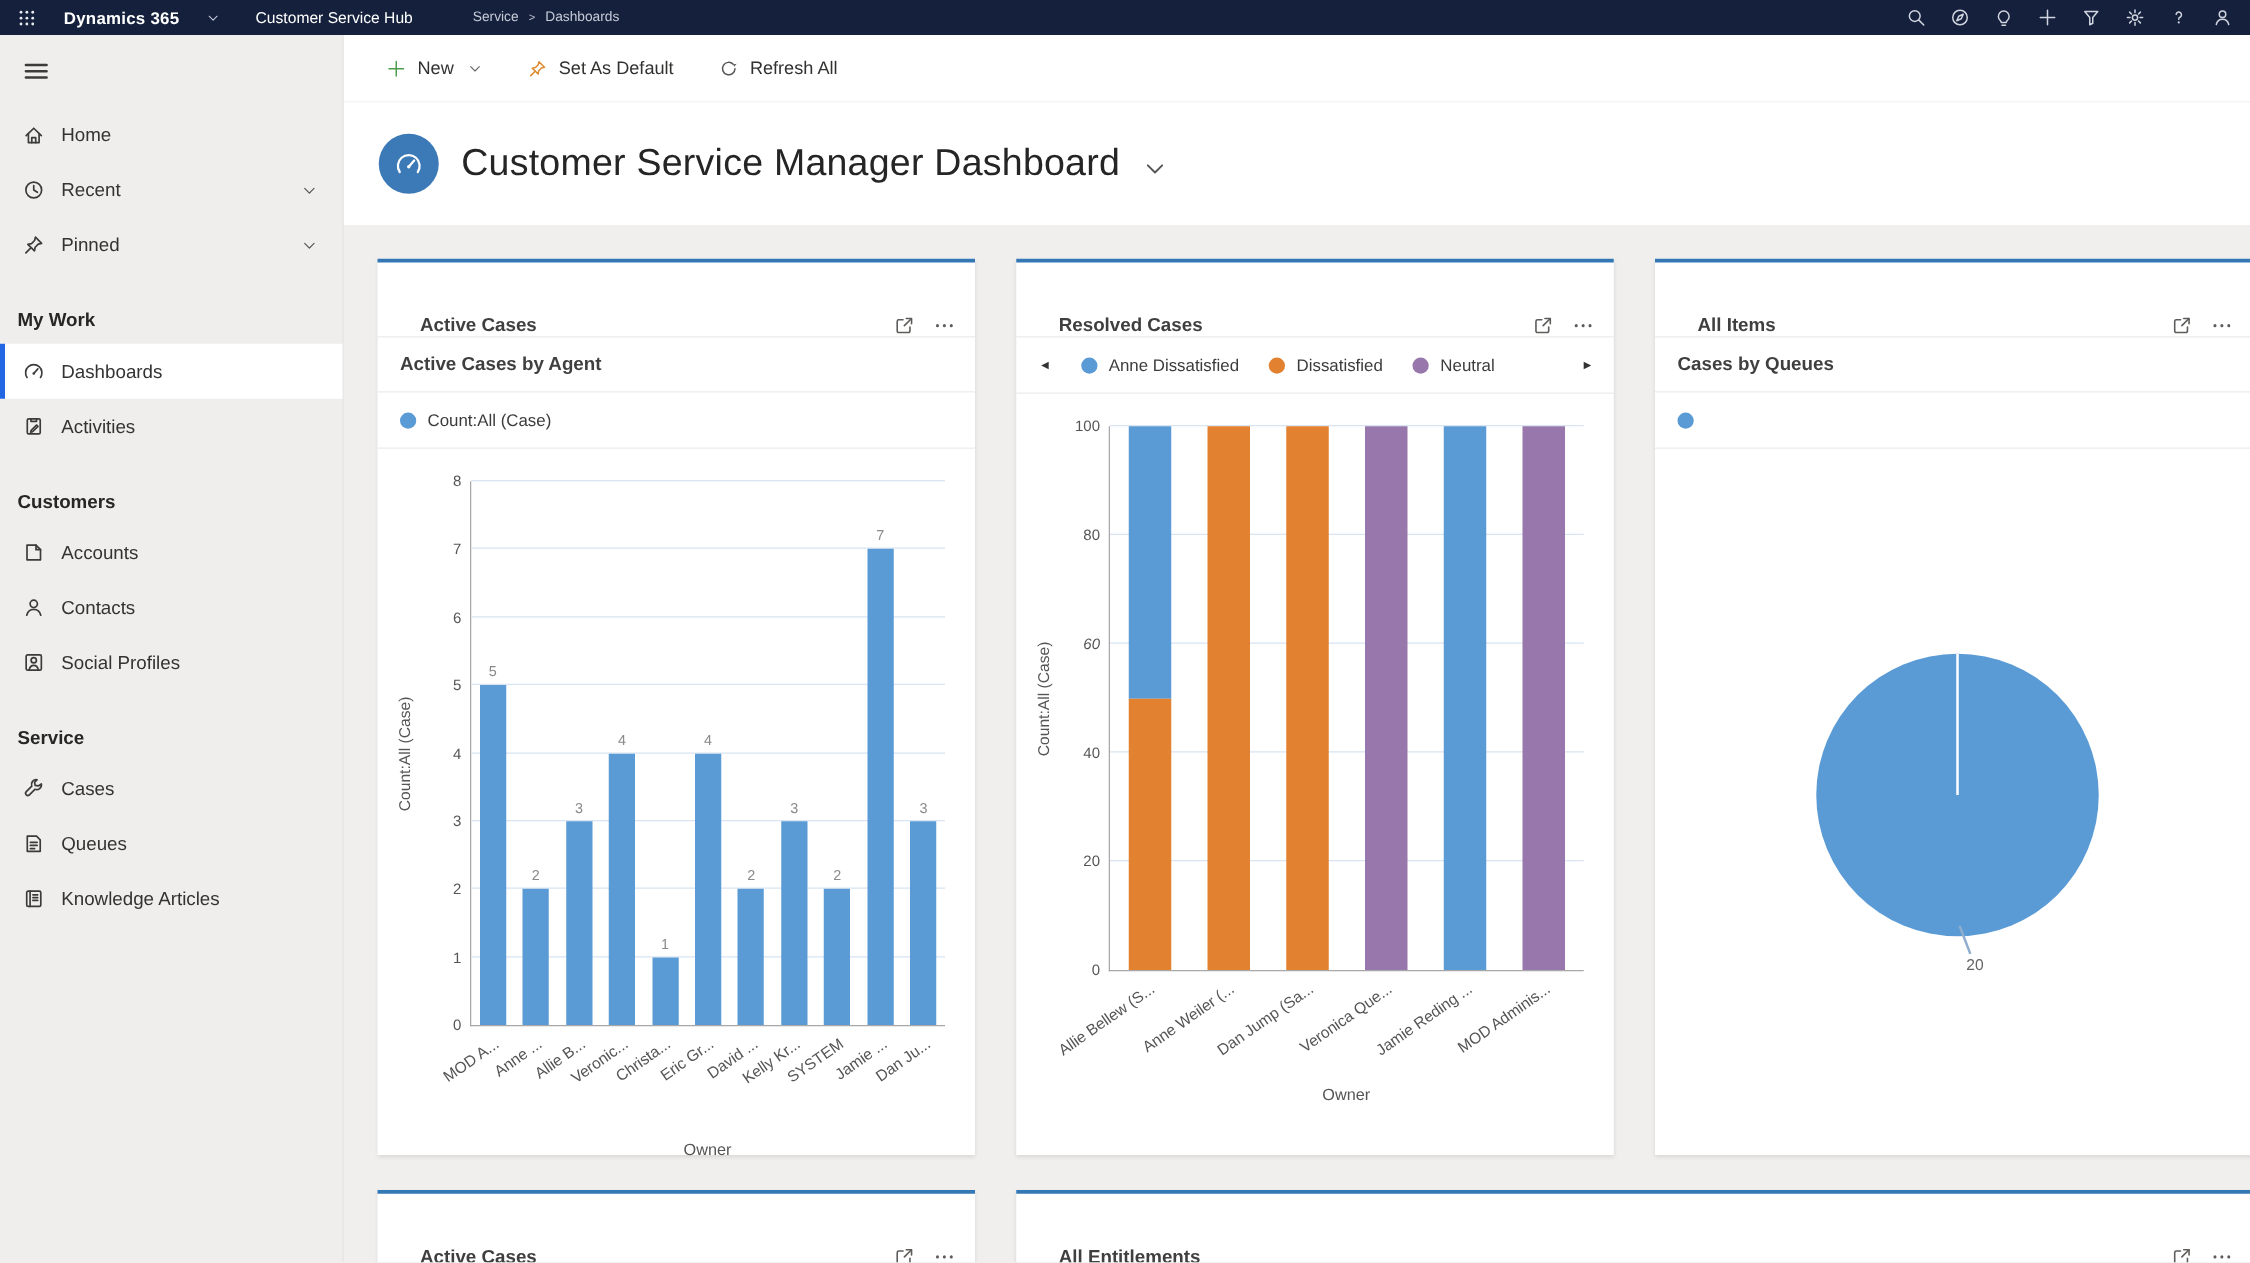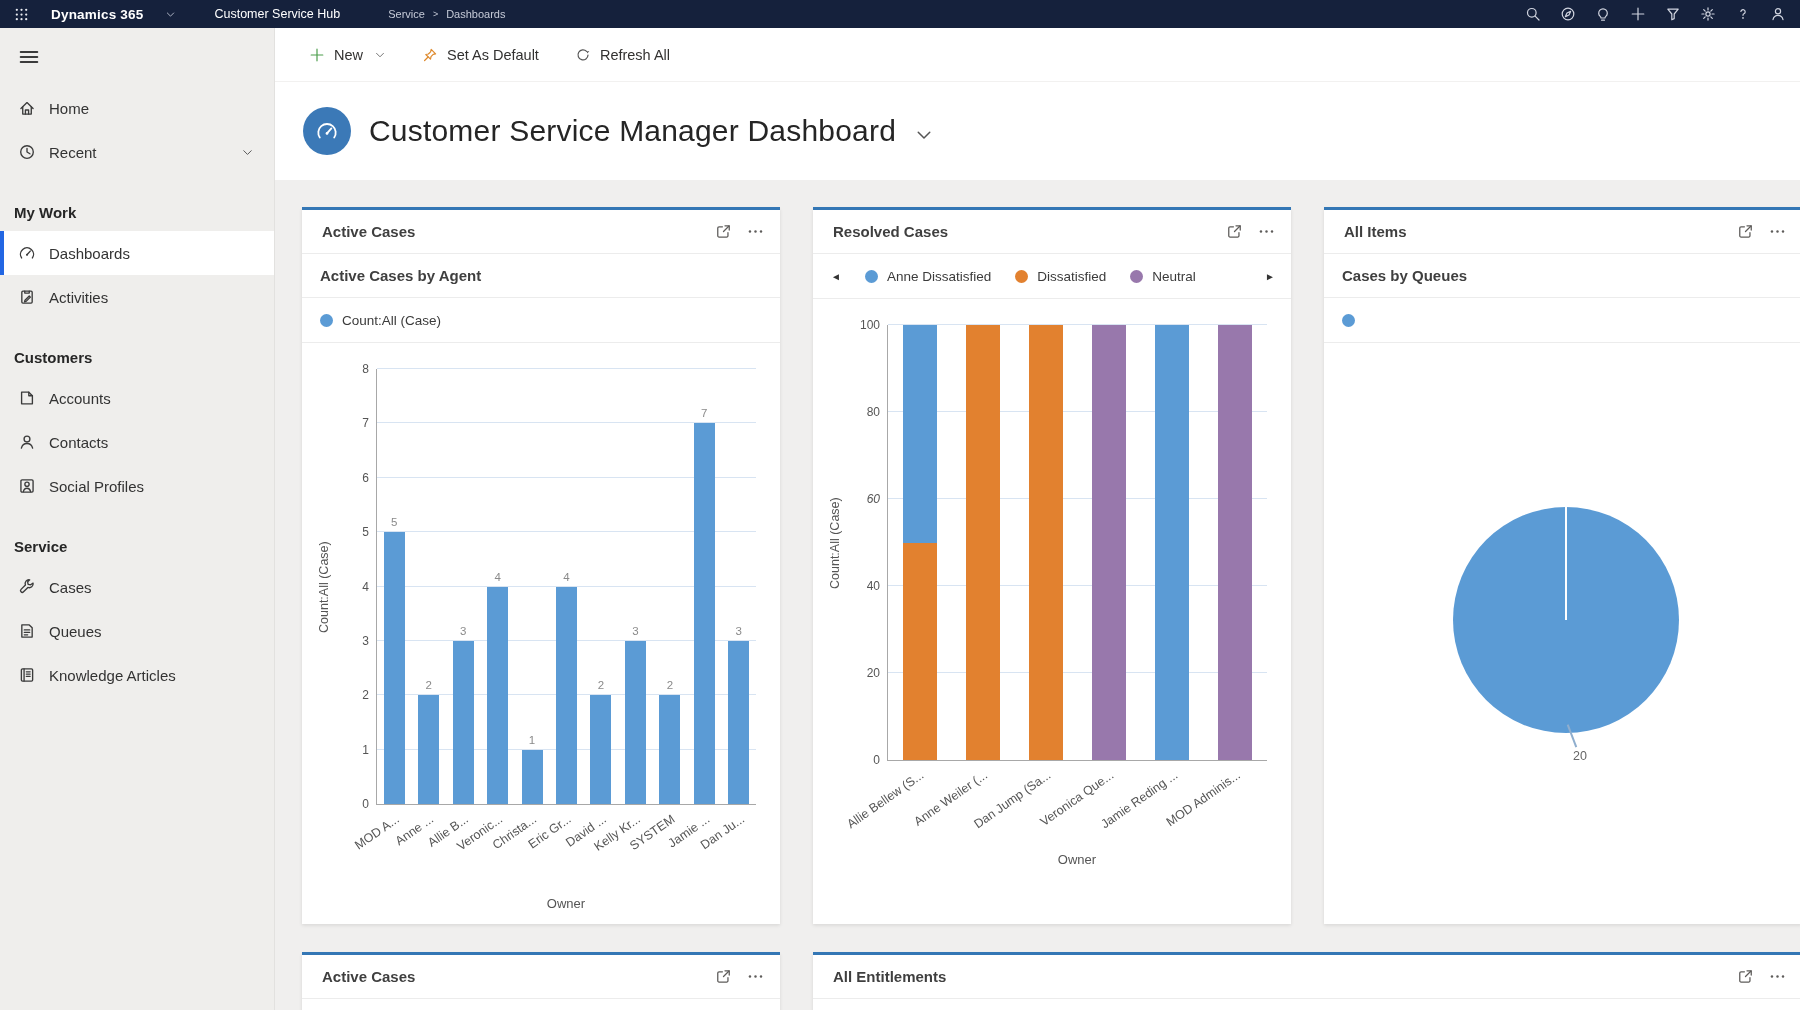--- a/index.html
+++ b/index.html
@@ -7,21 +7,21 @@
   button{background:none;border:none;font:inherit;cursor:pointer}
   svg{display:block}
   .icon-svg svg{width:100%;height:100%;fill:none;stroke:currentColor;stroke-width:1.2;stroke-linecap:round;stroke-linejoin:round}
 
   
   .topbar{height:28px;background:var(--topbar-bg,#15213C);display:flex;align-items:center;justify-content:space-between;padding:0 14px;color:#fff}
   .tb-left{display:flex;align-items:center;gap:22px}
   .tb-icon{width:15px;height:15px;color:#E8EAF0;cursor:pointer}
   .tb-app{font-size:13.5px;font-weight:bold;letter-spacing:.2px;cursor:pointer}
   .tb-chev{width:11px;height:11px;color:#C9CEDC}
-  .tb-hub{font-size:12.5px;margin-left:16px;cursor:pointer}
+  .tb-hub{font-size:12.5px;margin-left:6px;cursor:pointer}
   .tb-crumbs{display:flex;align-items:center;gap:8px;margin-left:26px;font-size:11px;color:#C6CBD8}
   .tb-crumbs span{cursor:pointer}
   .tb-crumbs .crumb-sep{font-size:9px;cursor:default}
   .tb-right{display:flex;align-items:center;gap:19px}
   .tb-right .tb-icon{width:16px;height:16px;color:#D0D4DF}
 
   
   .under{display:flex;height:982px}
   .sidebar{width:275px;background:#EFEEEC;border-right:1px solid #E2E1DF;flex:none;padding-top:8px}
   .hamburger{width:22px;height:22px;color:#3B3B3B;margin:10px 0 18px 18px;cursor:pointer}
@@ -46,21 +46,21 @@
   .title-chev{width:20px;height:20px;color:#555;margin-left:18px;margin-top:8px;cursor:pointer}
 
   
   .content{flex:1;background:#F0EFEE;padding:27px 0 0 27px;overflow:hidden}
   .cards-row{display:flex;gap:33px}
   .cards-row2{display:flex;gap:33px;margin-top:28px}
   .card{background:#fff;border-top:3px solid var(--card-accent,#3477B5);box-shadow:0 1.6px 3.6px rgba(0,0,0,.1);flex:none}
   .chart-card{width:478px;height:717px}
   .small-card{width:478px;height:150px}
   .small-card.wide{width:989px}
-  .card-header{height:44px;display:flex;align-items:center;padding:0 16px 0 20px;border-bottom:1px solid #ECECEC}
+  .card-header{height:60px;display:flex;align-items:flex-end;padding:0 16px 0 34px;border-bottom:1px solid #ECECEC}
   .card-title{flex:1;font-size:15px;font-weight:bold;color:#3F3F3F}
   .card-icons{display:flex;align-items:center;gap:15px;color:#5E5C5A}
   .card-icons .icon-svg{width:17px;height:17px;cursor:pointer}
   .card-subtitle{height:44px;display:flex;align-items:center;padding-left:18px;border-bottom:1px solid #ECECEC;font-size:15px;font-weight:bold;color:#3F3F3F}
   .legend{height:45px;display:flex;align-items:center;padding:0 16px 0 18px;gap:24px;border-bottom:1px solid #ECECEC}
   .legend-item{display:flex;align-items:center;gap:9px}
   .legend-dot{width:13px;height:13px;border-radius:50%}
   .legend-label{font-size:13.5px;color:#3B3B3B}
   .legend-arrow{font-size:10px;color:#333;cursor:pointer}
   .legend-spacer{flex:1}
@@ -193,20 +193,34 @@
           <span class="nav-label">Home</span>
         </div>
         <div class="nav-item">
           <span class="nav-icon icon-svg">
             <svg viewBox="0 0 16 16">
               <circle cx="8" cy="8" r="5.6"></circle>
               <path d="M8 4.8 V8 l2.6 1.6"></path>
             </svg>
           </span>
           <span class="nav-label">Recent</span>
+          <span class="nav-chevron icon-svg">
+            <svg viewBox="0 0 16 16">
+              <path d="M3.4 5.8 L8 10.4 L12.6 5.8"></path>
+            </svg>
+          </span>
+        </div>
+        <div class="nav-item">
+          <span class="nav-icon icon-svg">
+            <svg viewBox="0 0 16 16">
+              <path d="M9.2 2.4 l4.4 4.4 -2.4.6 -2.2 2.2 -.5 2.6 -4.7-4.7 2.6-.5 2.2-2.2 z"></path>
+              <path d="M5.6 10.4 L2.4 13.6"></path>
+            </svg>
+          </span>
+          <span class="nav-label">Pinned</span>
           <span class="nav-chevron icon-svg">
             <svg viewBox="0 0 16 16">
               <path d="M3.4 5.8 L8 10.4 L12.6 5.8"></path>
             </svg>
           </span>
         </div>
         <div class="nav-section-header">My Work</div>
         <div class="nav-item active">
           <span class="nav-icon icon-svg">
             <svg viewBox="0 0 16 16">

